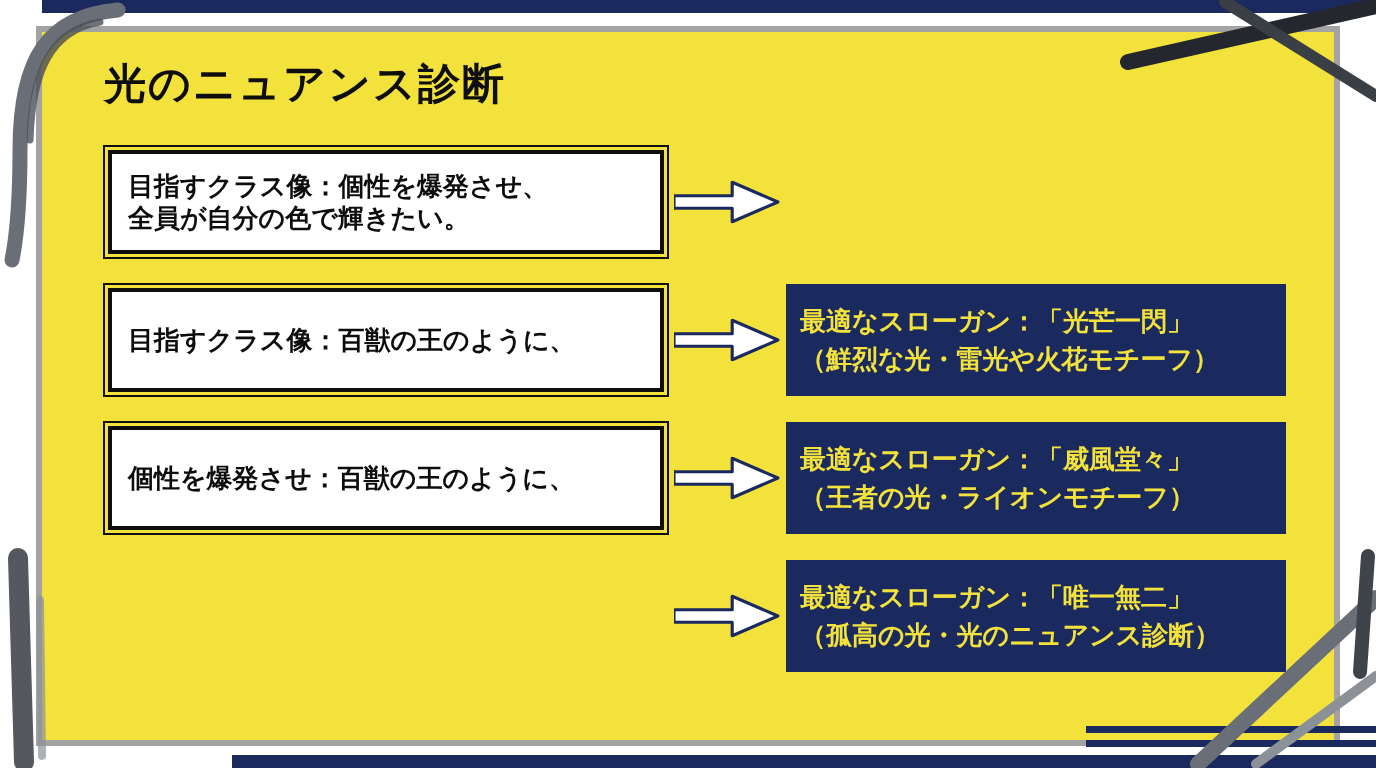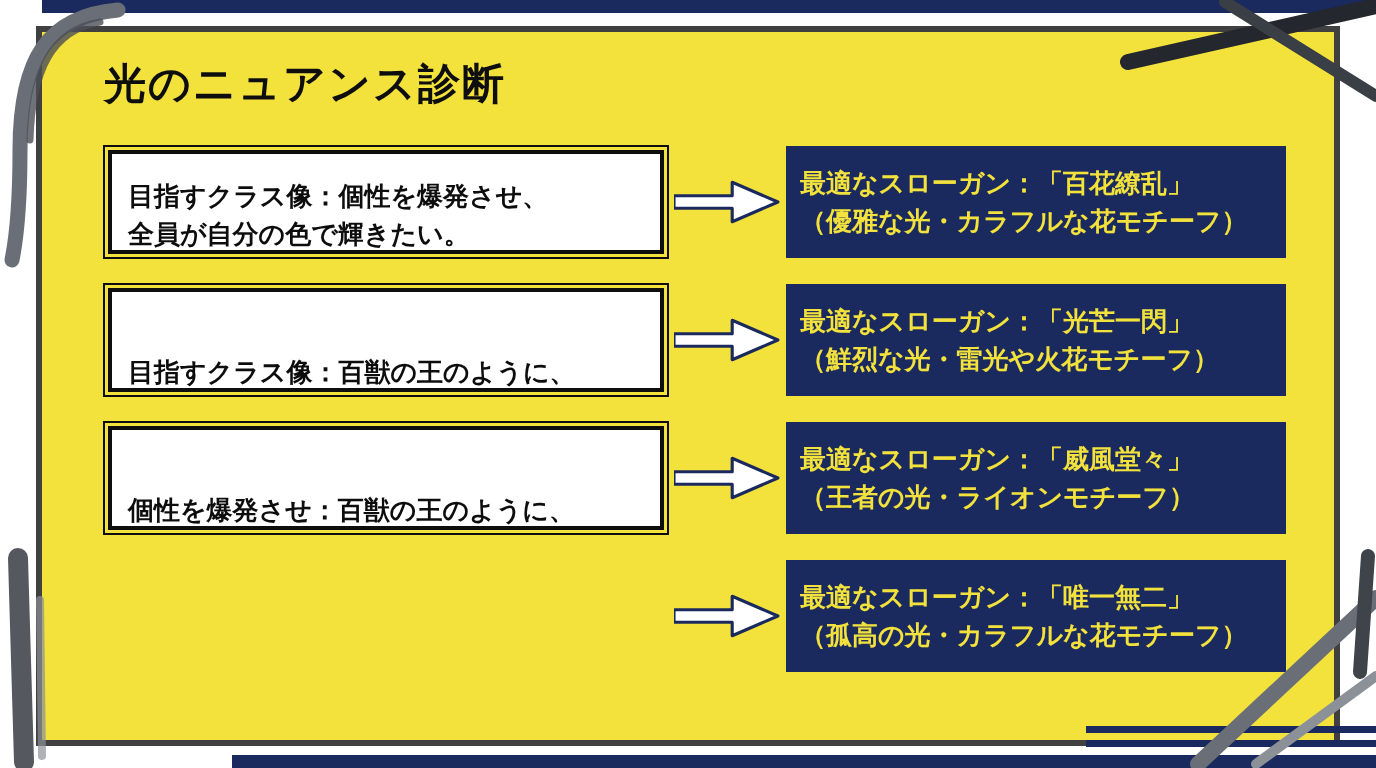--- a/index.html
+++ b/index.html
@@ -3,40 +3,40 @@
 <meta charset="utf-8">
 <style>
   html,body{margin:0;padding:0;}
   body{
     width:1376px;height:768px;position:relative;overflow:hidden;
     background:#ffffff;
     font-family:"DejaVu Sans","Liberation Sans",sans-serif;
   }
   .panel{
     position:absolute;left:36px;top:26px;width:1304px;height:720px;
-    background:#F3E23C;border:6px solid #404040;box-sizing:border-box;
+    background:#F3E23C;border:6px solid #a3a3a3;box-sizing:border-box;
     z-index:1;
     padding-left:48px;
   }
   .title{
     position:absolute;left:62px;top:24px;
     font-size:42px;font-weight:900;color:#0e0e0e;letter-spacing:2px;
   }
   .row{position:absolute;left:66px;width:1220px;height:112px;}
   .row.r0{top:118px}
   .row.r1{top:256px}
   .row.r2{top:394px}
   .row.r3{top:532px}
   .qbox{
     position:absolute;left:0;top:0;width:556px;height:104px;
     background:#ffffff;border:4px solid #0e0e0e;
     outline:2px solid #0e0e0e;outline-offset:3px;
     box-sizing:border-box;
-    display:flex;flex-direction:column;justify-content:flex-end;
-    padding-left:16px;gap:5px;
+    display:flex;flex-direction:column;justify-content:center;
+    padding-left:16px;
   }
   .qline{font-size:26px;font-weight:800;color:#0d0d0d;line-height:1.25;white-space:nowrap;}
   .arrow{position:absolute;left:566px;top:29px;width:106px;height:46px;}
   .sbox{
     position:absolute;left:678px;top:-4px;width:500px;height:112px;
     background:#1B2A5E;box-sizing:border-box;
     display:flex;flex-direction:column;justify-content:center;
     padding-left:14px;gap:6px;
   }
   .sline{font-size:26px;font-weight:800;color:#F3E23C;line-height:1.25;white-space:nowrap;}
@@ -77,24 +77,20 @@
   <div class="title">光のニュアンス診断</div>
 
   <div class="row r0">
     <div class="qbox">
       <div class="qline">目指すクラス像：個性を爆発させ、</div>
       <div class="qline">全員が自分の色で輝きたい。</div>
     </div>
     <svg class="arrow" viewBox="0 0 102 44">
       <polygon points="0,16 56,16 56,3 100,22 56,41 56,28 0,28" fill="#ffffff" stroke="#1B2A5E" stroke-width="3" stroke-linejoin="round"></polygon>
     </svg>
-    <div class="sbox">
-      <div class="sline">最適なスローガン：「百花繚乱」</div>
-      <div class="sline">（優雅な光・カラフルな花モチーフ）</div>
-    </div>
   </div>
 
   <div class="row r1">
     <div class="qbox">
       <div class="qline">目指すクラス像：百獣の王のように、</div>
     </div>
     <svg class="arrow" viewBox="0 0 102 44">
       <polygon points="0,16 56,16 56,3 100,22 56,41 56,28 0,28" fill="#ffffff" stroke="#1B2A5E" stroke-width="3" stroke-linejoin="round"></polygon>
     </svg>
     <div class="sbox">
@@ -115,16 +111,16 @@
       <div class="sline">（王者の光・ライオンモチーフ）</div>
     </div>
   </div>
 
   <div class="row r3">
     <svg class="arrow" viewBox="0 0 102 44">
       <polygon points="0,16 56,16 56,3 100,22 56,41 56,28 0,28" fill="#ffffff" stroke="#1B2A5E" stroke-width="3" stroke-linejoin="round"></polygon>
     </svg>
     <div class="sbox">
       <div class="sline">最適なスローガン：「唯一無二」</div>
-      <div class="sline">（孤高の光・カラフルな花モチーフ）</div>
+      <div class="sline">（孤高の光・光のニュアンス診断）</div>
     </div>
   </div>
 </div>
 
 </body></html>

